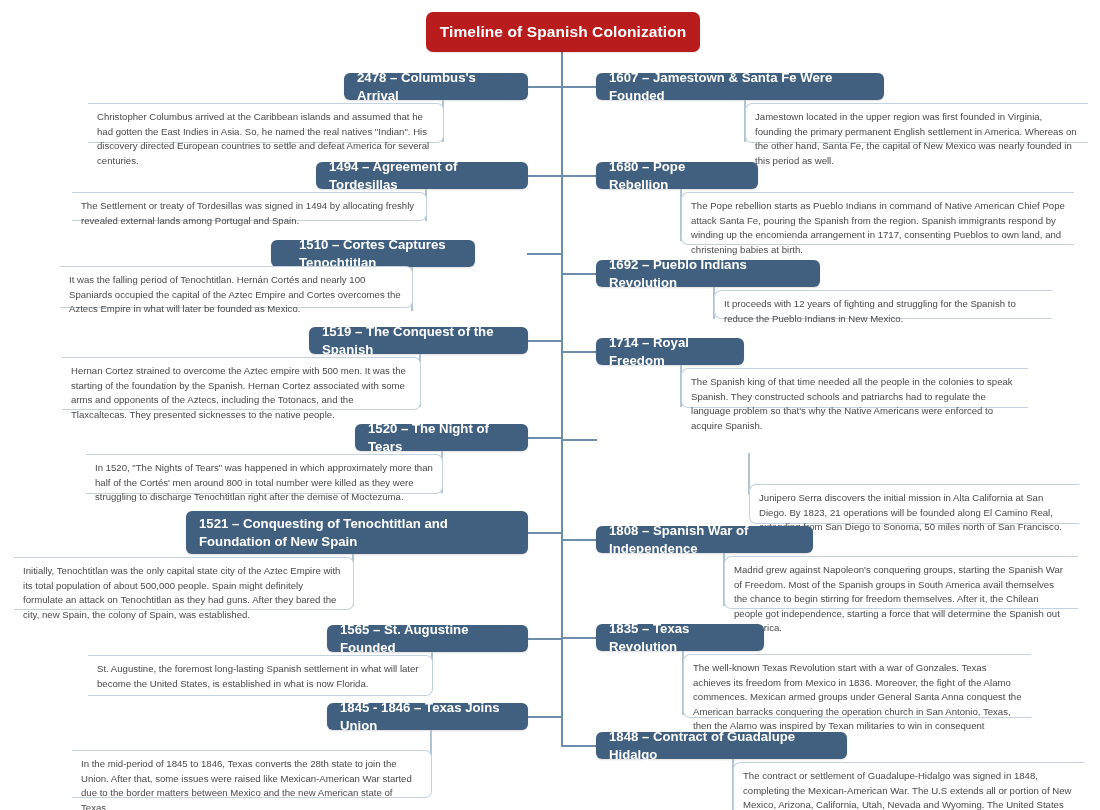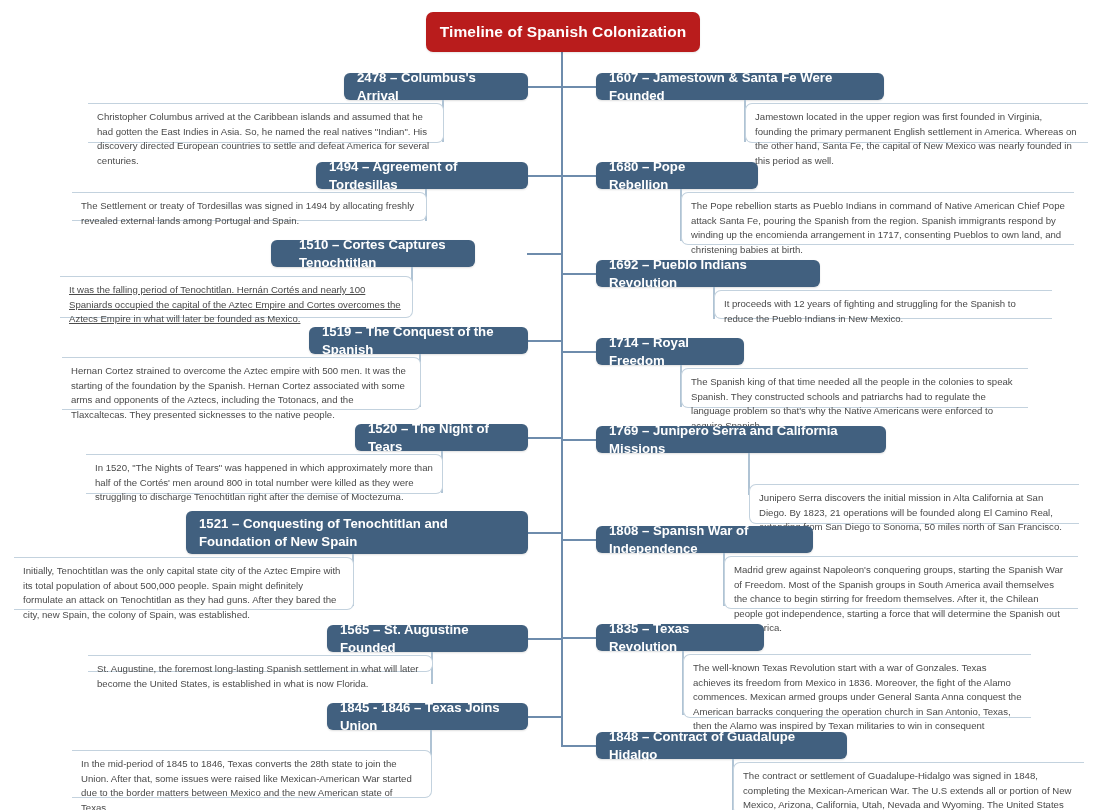--- a/index.html
+++ b/index.html
@@ -121,21 +121,21 @@
   <div class="vline soft" style="left:425px; top:189px; height:32px;"></div>
   <div class="desc left-box" style="left:72px; top:192px; width:355px; height:29px;">
     <span>The Settlement or treaty of Tordesillas was signed in 1494 by allocating freshly revealed external lands among Portugal and Spain.</span>
   </div>
 
   <div class="hline" style="left:527px; top:253px; width:35px;"></div>
   <div class="topic" style="left:271px; top:240px; width:204px; height:27px;padding-left:28px;">
     <span>1510 – Cortes Captures Tenochtitlan</span>
   </div>
   <div class="vline soft" style="left:411px; top:267px; height:44px;"></div>
-  <div class="desc left-box" style="left:60px; top:276px; width:353px; height:42px;text-decoration:underline;">
+  <div class="desc left-box" style="left:60px; top:266px; width:353px; height:42px;">
     <span>It was the falling period of Tenochtitlan. Hernán Cortés and nearly 100 Spaniards occupied the capital of the Aztec Empire and Cortes overcomes the Aztecs Empire in what will later be founded as Mexico.</span>
   </div>
 
   <div class="hline" style="left:527px; top:340px; width:35px;"></div>
   <div class="topic" style="left:309px; top:327px; width:219px; height:27px;">
     <span>1519 – The Conquest of the Spanish</span>
   </div>
   <div class="vline soft" style="left:419px; top:354px; height:53px;"></div>
   <div class="desc left-box" style="left:62px; top:357px; width:359px; height:53px;">
     <span>Hernan Cortez strained to overcome the Aztec empire with 500 men. It was the starting of the foundation by the Spanish. Hernan Cortez associated with some arms and opponents of the Aztecs, including the Totonacs, and the Tlaxcaltecas. They presented sicknesses to the native people.</span>
@@ -157,21 +157,21 @@
   <div class="vline soft" style="left:352px; top:554px; height:52px;"></div>
   <div class="desc left-box" style="left:14px; top:557px; width:340px; height:53px;">
     <span>Initially, Tenochtitlan was the only capital state city of the Aztec Empire with its total population of about 500,000 people. Spain might definitely formulate an attack on Tenochtitlan as they had guns. After they bared the city, new Spain, the colony of Spain, was established.</span>
   </div>
 
   <div class="hline" style="left:527px; top:638px; width:35px;"></div>
   <div class="topic" style="left:327px; top:625px; width:201px; height:27px;">
     <span>1565 – St. Augustine Founded</span>
   </div>
   <div class="vline soft" style="left:431px; top:652px; height:32px;"></div>
-  <div class="desc left-box" style="left:88px; top:655px; width:345px; height:17px;">
+  <div class="desc left-box" style="left:88px; top:655px; width:345px; height:41px;">
     <span>St. Augustine, the foremost long-lasting Spanish settlement in what will later become the United States, is established in what is now Florida.</span>
   </div>
 
   <div class="hline" style="left:527px; top:716px; width:35px;"></div>
   <div class="topic" style="left:327px; top:703px; width:201px; height:27px;">
     <span>1845 - 1846 – Texas Joins Union</span>
   </div>
   <div class="vline soft" style="left:430px; top:730px; height:42px;"></div>
   <div class="desc left-box" style="left:72px; top:733px; width:360px; height:48px;margin-top:17px;">
     <span>In the mid-period of 1845 to 1846, Texas converts the 28th state to join the Union. After that, some issues were raised like Mexican-American War started due to the border matters between Mexico and the new American state of Texas.</span>
@@ -207,23 +207,20 @@
   <div class="hline" style="left:562px; top:351px; width:35px;"></div>
   <div class="topic" style="left:596px; top:338px; width:148px; height:27px;">
     <span>1714 – Royal Freedom</span>
   </div>
   <div class="vline soft" style="left:680px; top:365px; height:42px;"></div>
   <div class="desc right-box" style="left:681px; top:368px; width:347px; height:40px;">
     <span>The Spanish king of that time needed all the people in the colonies to speak Spanish. They constructed schools and patriarchs had to regulate the language problem so that's why the Native Americans were enforced to acquire Spanish.</span>
   </div>
 
   <div class="hline" style="left:562px; top:439px; width:35px;"></div>
-  <div class="topic" style="left:596px; top:426px; width:290px; height:27px;">
-    <span>1769 – Junipero Serra and California Missions</span>
-  </div>
   <div class="vline soft" style="left:748px; top:453px; height:42px;"></div>
   <div class="desc right-box" style="left:749px; top:456px; width:330px; height:40px;margin-top:28px;">
     <span>Junipero Serra discovers the initial mission in Alta California at San Diego. By 1823, 21 operations will be founded along El Camino Real, extending from San Diego to Sonoma, 50 miles north of San Francisco.</span>
   </div>
 
   <div class="hline" style="left:562px; top:539px; width:35px;"></div>
   <div class="topic" style="left:596px; top:526px; width:217px; height:27px;">
     <span>1808 – Spanish War of Independence</span>
   </div>
   <div class="vline soft" style="left:723px; top:553px; height:53px;"></div>

